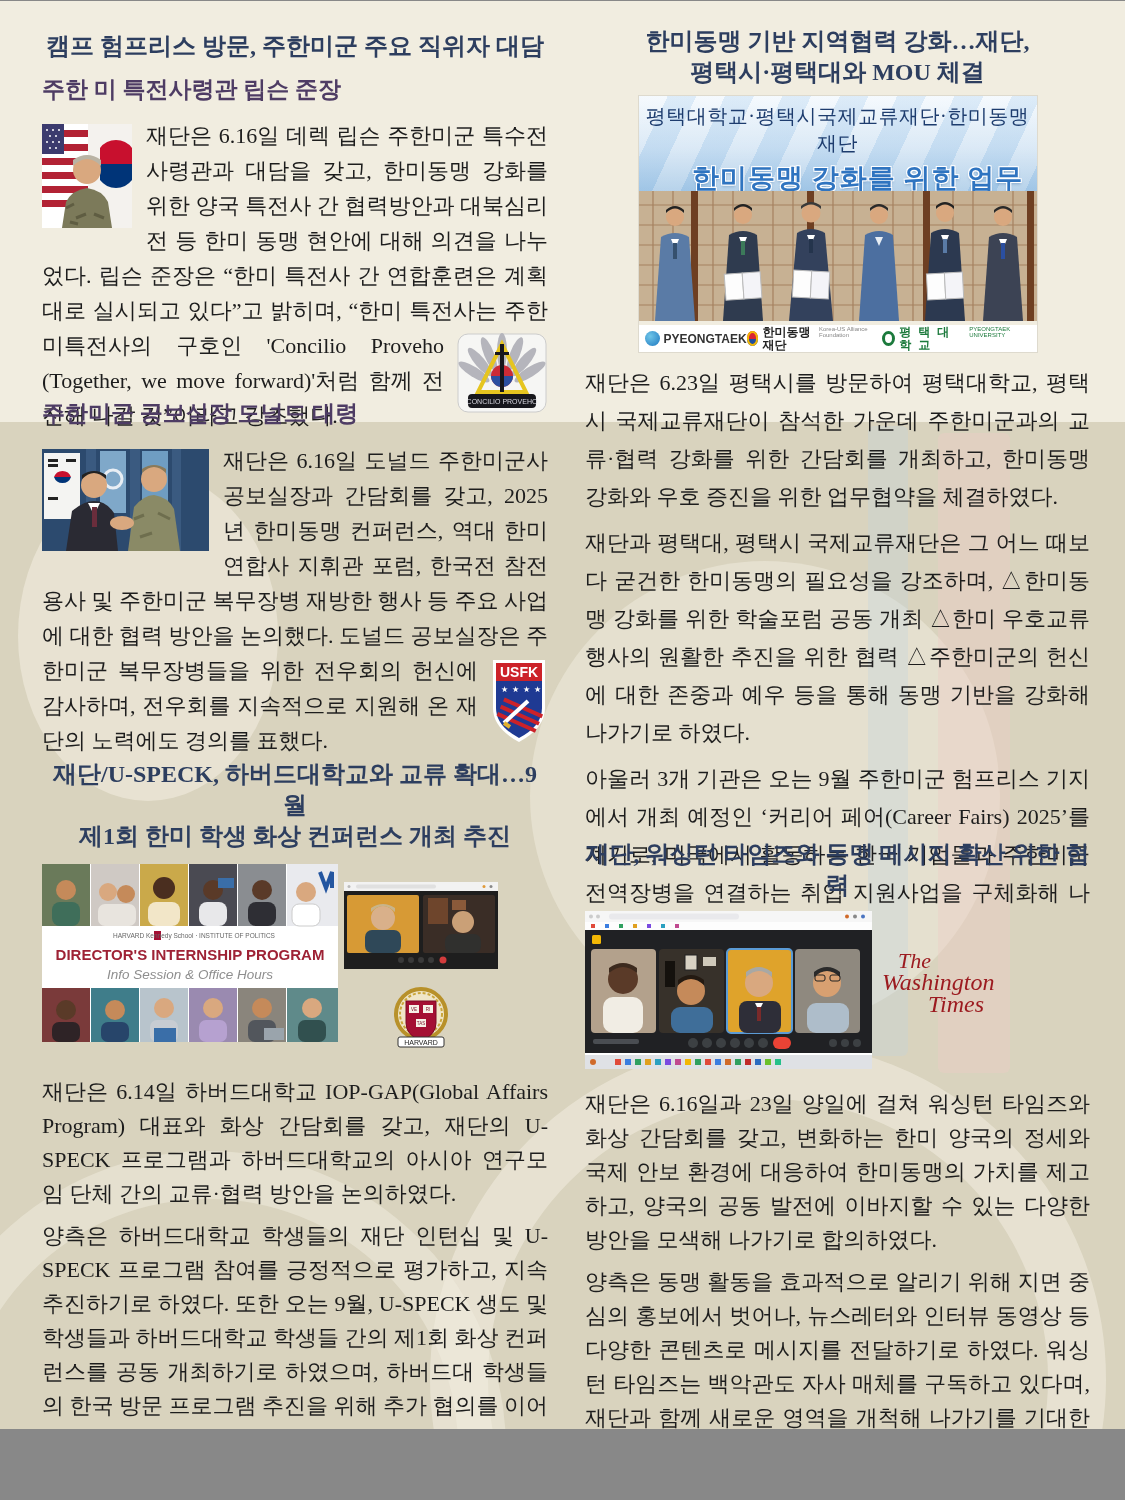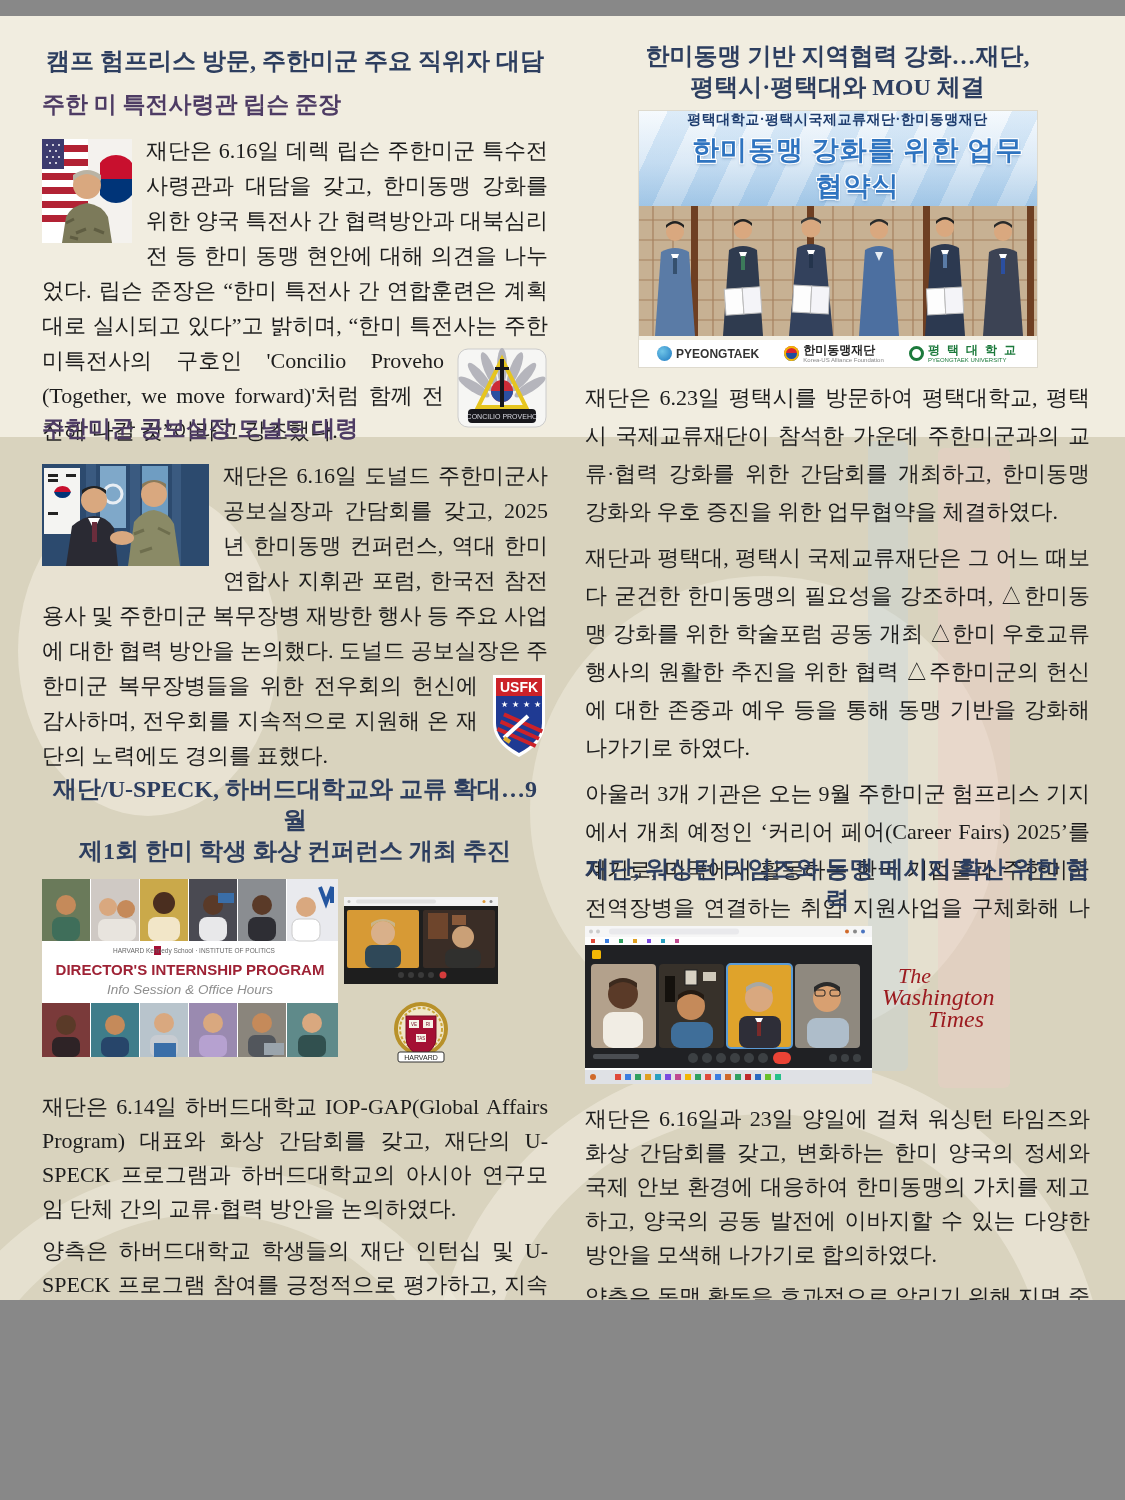--- a/index.html
+++ b/index.html
@@ -1,16 +1,16 @@
 <!DOCTYPE html>
 <html><head>
 <meta charset="utf-8">
 <style>
   html,body{margin:0;padding:0;background:#888;}
-  .page{position:relative;width:1125px;height:1284px;margin:16px auto;overflow:hidden;
+  .page{position:relative;width:1125px;height:1428px;margin:1px auto;overflow:hidden;
         background:#d9d3be;font-family:"Liberation Serif","DejaVu Serif",serif;color:#222;}
   .band-top{position:absolute;left:0;top:0;width:1125px;height:421px;background:#f1ede0;z-index:0;}
   .wm{position:absolute;z-index:0;border-radius:50%;}
   .wm-a{left:18px;top:470px;width:260px;height:330px;background:rgba(244,239,226,.55);}
   .wm-b{left:530px;top:560px;width:470px;height:470px;background:rgba(242,237,223,.5);}
   .wm-c{left:430px;top:1040px;width:560px;height:560px;border:58px solid rgba(240,235,221,.6);background:transparent;}
   .wm-d{left:-90px;top:1150px;width:500px;height:500px;border:48px solid rgba(242,237,223,.5);}
   .wm-bar{position:absolute;z-index:0;border-radius:6px;}
   .wm-bar-blue{left:868px;top:425px;width:40px;height:630px;background:rgba(196,212,222,.35);}
   .wm-bar-pink{left:938px;top:432px;width:72px;height:640px;background:rgba(238,204,198,.4);}
@@ -30,31 +30,31 @@
   .float-l{float:left;margin:6px 14px 4px 0;}
   .float-r{float:right;margin:4px 0 4px 12px;}
   figure{margin:0;}
 
   
   .mou{width:398px;margin:8px auto 0 auto;box-shadow:0 0 0 1px rgba(0,0,0,.08);}
   .mou-banner{height:95px;background:
      repeating-linear-gradient(115deg,rgba(255,255,255,.25) 0 26px,rgba(160,200,235,.25) 26px 52px),
      linear-gradient(180deg,#f2f8fd 0%,#cfe2f3 55%,#9fc4e4 100%);
      text-align:center;overflow:hidden;}
-  .mou-orgs{font-size:14px;font-weight:bold;color:#1d3c6e;letter-spacing:.5px;}
+  .mou-orgs{font-size:20px;font-weight:normal;color:#1d3c6e;padding-top:7px;letter-spacing:.5px;}
   .mou-head{font-size:27px;font-weight:bold;color:#2f74c0;letter-spacing:1px;margin-top:3px;
      text-shadow:-1px -1px 0 #fff,1px -1px 0 #fff,-1px 1px 0 #fff,1px 1px 0 #fff,0 2px 3px rgba(30,80,140,.35);padding-left:40px;}
   .logo-strip{height:27px;background:#fff;display:flex;align-items:center;justify-content:space-around;padding:0 6px;}
   .logo-item{display:flex;align-items:center;gap:4px;}
   .logo-dot{width:15px;height:15px;border-radius:50%;display:inline-block;}
   .dot-pt{background:radial-gradient(circle at 35% 35%,#6fc5e8,#1e78c0);}
   .dot-kusaf{background:linear-gradient(180deg,#d92332 50%,#1f4ea0 50%);box-shadow:0 0 0 2px #f2b705 inset;}
   .dot-ptu{background:#fff;border:3px solid #1c7a3c;box-sizing:border-box;}
   .logo-txt-main{font-family:"Liberation Sans",sans-serif;font-size:12px;font-weight:bold;color:#333;}
-  .logo-stack{display:flex;flex-direction:column;line-height:1.05;}
+  .logo-stack{display:flex;flex-direction:row;line-height:1.05;}
   .logo-kr{font-size:12px;font-weight:bold;color:#222;}
   .logo-en{font-size:6px;color:#888;font-family:"Liberation Sans",sans-serif;}
   .ptu-kr{color:#1c7a3c;letter-spacing:2px;}
   .ptu-en{color:#1c7a3c;}
 
   
   .media-row{display:flex;margin-top:12px;}
   .media-stack{display:flex;flex-direction:column;align-items:center;margin-left:6px;}
 
   

